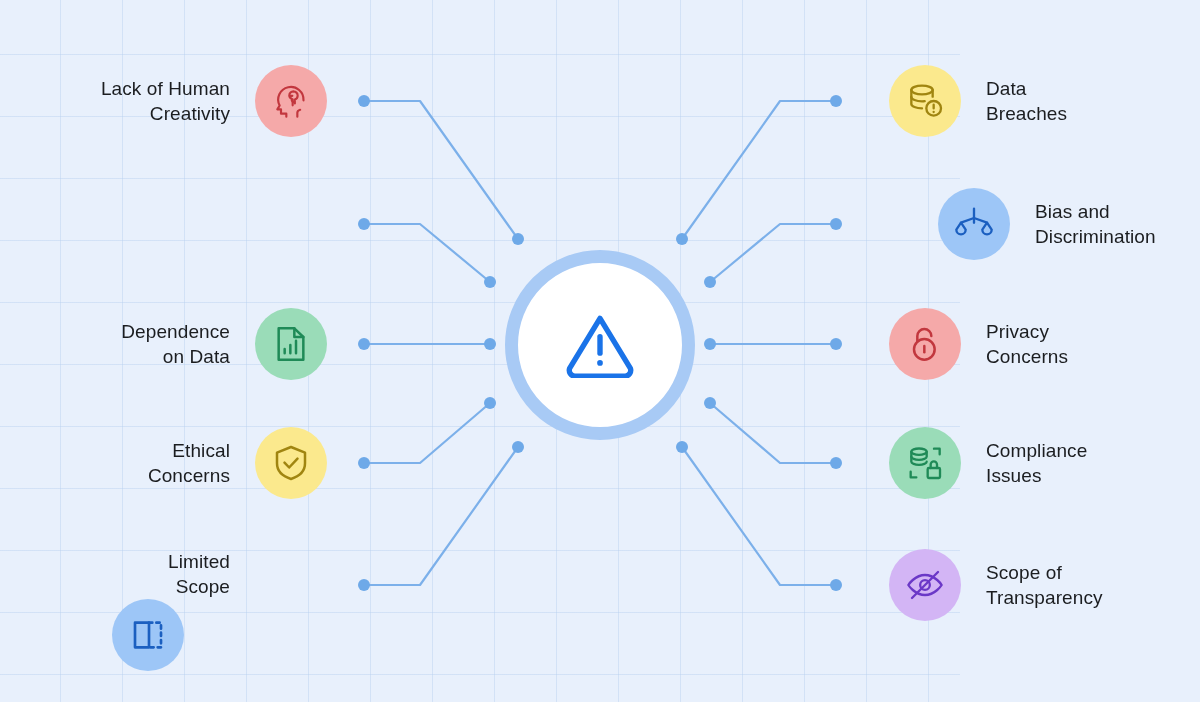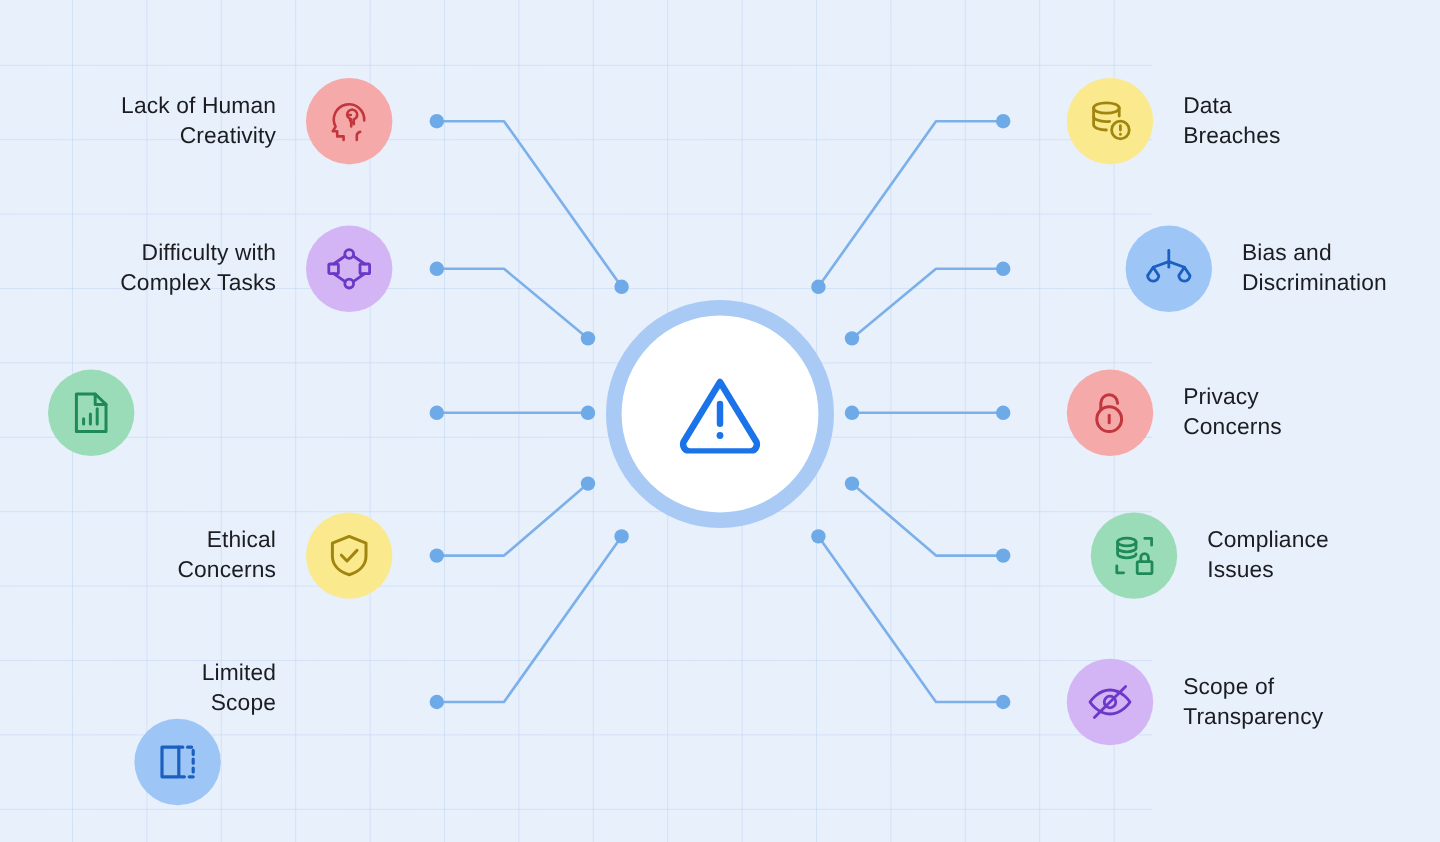--- a/index.html
+++ b/index.html
@@ -108,35 +108,24 @@
       <svg width="40" height="40" viewBox="0 0 24 24" fill="none" stroke="#c2373e" stroke-width="1.3" stroke-linecap="round" stroke-linejoin="round">
         <path d="M19.5 11.6a7.6 7.6 0 1 0 -14.3 3.1 l-1.4 2.3 h2.2 v2.6 h3.2 v1.8"></path>
         <path d="M15.8 21.4 v-2.3 c0 -1 .8 -1.5 1.7 -1.8"></path>
         <path d="M13.4 6.3 a2.4 2.4 0 0 1 2.6 2.5 c0 1.1 -.7 1.9 -1.7 2.3 v2.4"></path>
         <path d="M13.4 6.3 a2.3 2.3 0 0 0 -2.4 2.3 a2.2 2.2 0 0 0 1.4 2.1 a2 2 0 0 0 1.2 2"></path>
         <path d="M11.3 8.9 h1.5 M13 11 v3.6"></path>
       </svg>
     </span>
   </div>
 
-  <div class="node left" style="left:40px;top:188px;">
-    <span class="label l">Difficulty with
-Complex Tasks</span>
-    <span class="bubble" style="background:#d3b5f5">
-      <svg width="40" height="40" viewBox="0 0 24 24" fill="none" stroke="#6b38c7" stroke-width="1.4" stroke-linecap="round" stroke-linejoin="round">
-        <circle cx="12" cy="4.6" r="2.2"></circle>
-        <circle cx="12" cy="19.4" r="2.2"></circle>
-        <rect x="1.8" y="9.6" width="4.8" height="4.8" rx="0.6"></rect>
-        <rect x="17.4" y="9.6" width="4.8" height="4.8" rx="0.6"></rect>
-        <path d="M10 5.6 L4.2 9.6 M14 5.6 L19.8 9.6 M4.2 14.4 L10 18.4 M19.8 14.4 L14 18.4"></path>
-      </svg>
-    </span>
-  </div>
 
   <div class="node left" style="left:40px;top:308px;">
+    <span class="label l">Dependence
+on Data</span>
     <span class="bubble" style="background:#9adcb8">
       <svg width="40" height="40" viewBox="0 0 24 24" fill="none" stroke="#1f8a57" stroke-width="1.5" stroke-linecap="round" stroke-linejoin="round">
         <path d="M4.6 2.6 h9.4 l5.4 5.2 v13.6 H4.6 Z"></path>
         <path d="M14 2.6 v5.2 h5.4"></path>
         <path d="M8.2 17.6 v-2.6 M11.6 17.6 v-5 M15 17.6 v-7.6"></path>
       </svg>
     </span>
   </div>
 
   <div class="node left" style="left:40px;top:427px;">
@@ -194,21 +183,21 @@
       <svg width="40" height="40" viewBox="0 0 24 24" fill="none" stroke="#c2373e" stroke-width="1.5" stroke-linecap="round" stroke-linejoin="round">
         <circle cx="11.6" cy="15.2" r="6.2"></circle>
         <path d="M7.4 10.4 V7.2 a4.2 4.2 0 0 1 8.4 0"></path>
         <path d="M11.6 13.2 v3.8"></path>
       </svg>
     </span>
     <span class="label r">Privacy
 Concerns</span>
   </div>
 
-  <div class="node right" style="left:888px;top:427px;">
+  <div class="node right" style="left:868px;top:427px;">
     <span class="bubble" style="background:#9adcb8">
       <svg width="40" height="40" viewBox="0 0 24 24" fill="none" stroke="#1f8a57" stroke-width="1.4" stroke-linecap="round" stroke-linejoin="round">
         <ellipse cx="8.4" cy="5.2" rx="4.6" ry="1.9"></ellipse>
         <path d="M3.8 5.2 v3 c0 1 2.1 1.9 4.6 1.9 s4.6 -.9 4.6 -1.9 v-3"></path>
         <path d="M3.8 8.2 v3 c0 1 2.1 1.9 4.6 1.9 s4.6 -.9 4.6 -1.9"></path>
         <path d="M17.4 3.4 h3.4 v3.4"></path>
         <path d="M3.4 17.2 v3.4 h3.4"></path>
         <rect x="13.6" y="15" width="7.4" height="6" rx="0.7"></rect>
         <path d="M15.4 15 v-2.1 a1.9 1.9 0 0 1 3.8 0 V15"></path>
       </svg>

